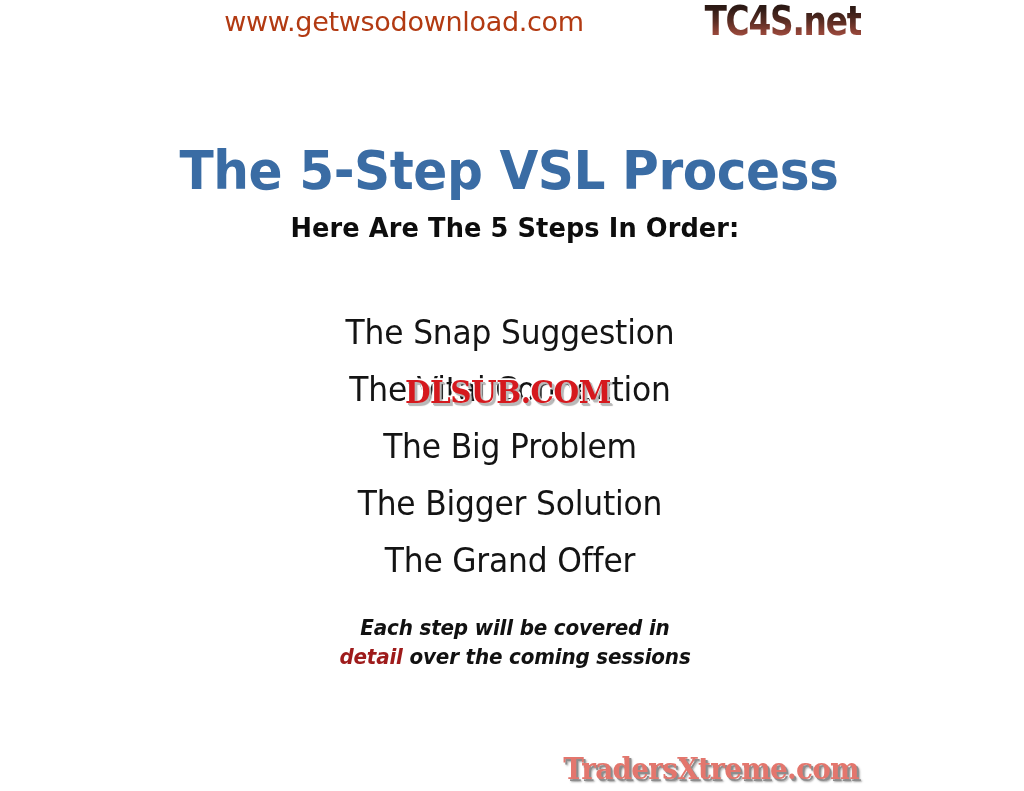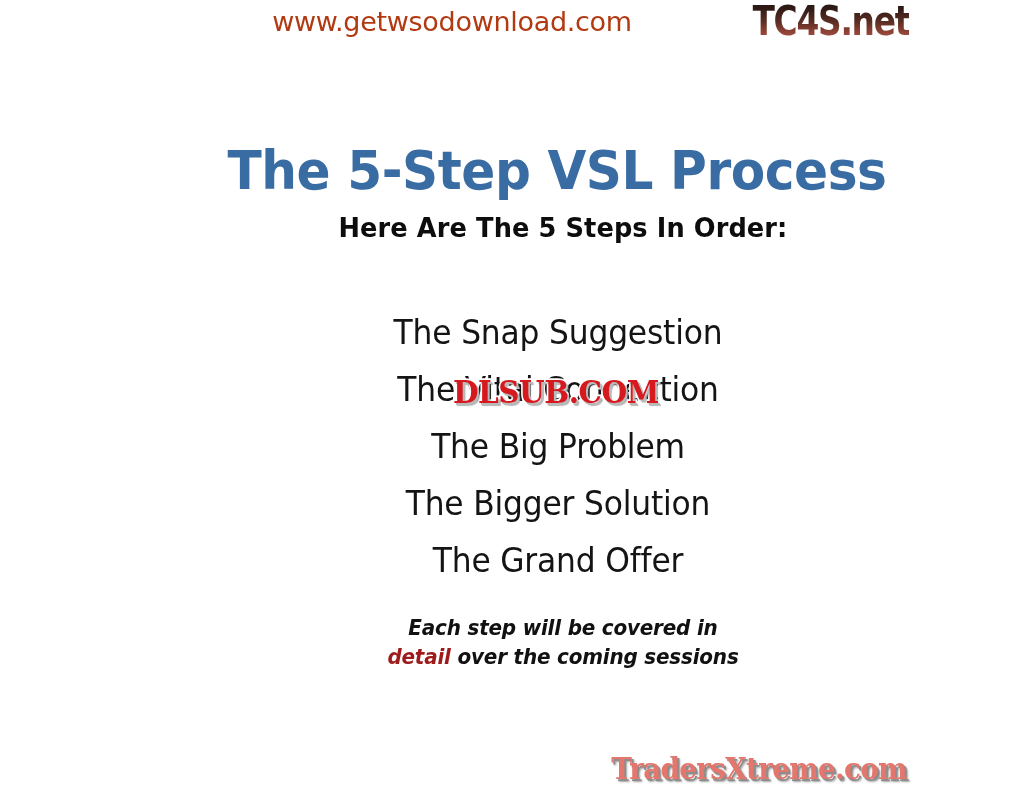--- a/index.html
+++ b/index.html
@@ -11,21 +11,20 @@
   body {
     font-family: "Liberation Sans", sans-serif;
   }
 
   #slide {
     position: relative;
     width: 867px;
     height: 791px;
     background: #ffffff;
     overflow: hidden;
-    margin-left: 48px;
   }
 
   
   .site-url {
     position: absolute;
     left: 0;
     top: 6px;
     width: 1024px;
     text-align: center;
     margin-left: -108px;

